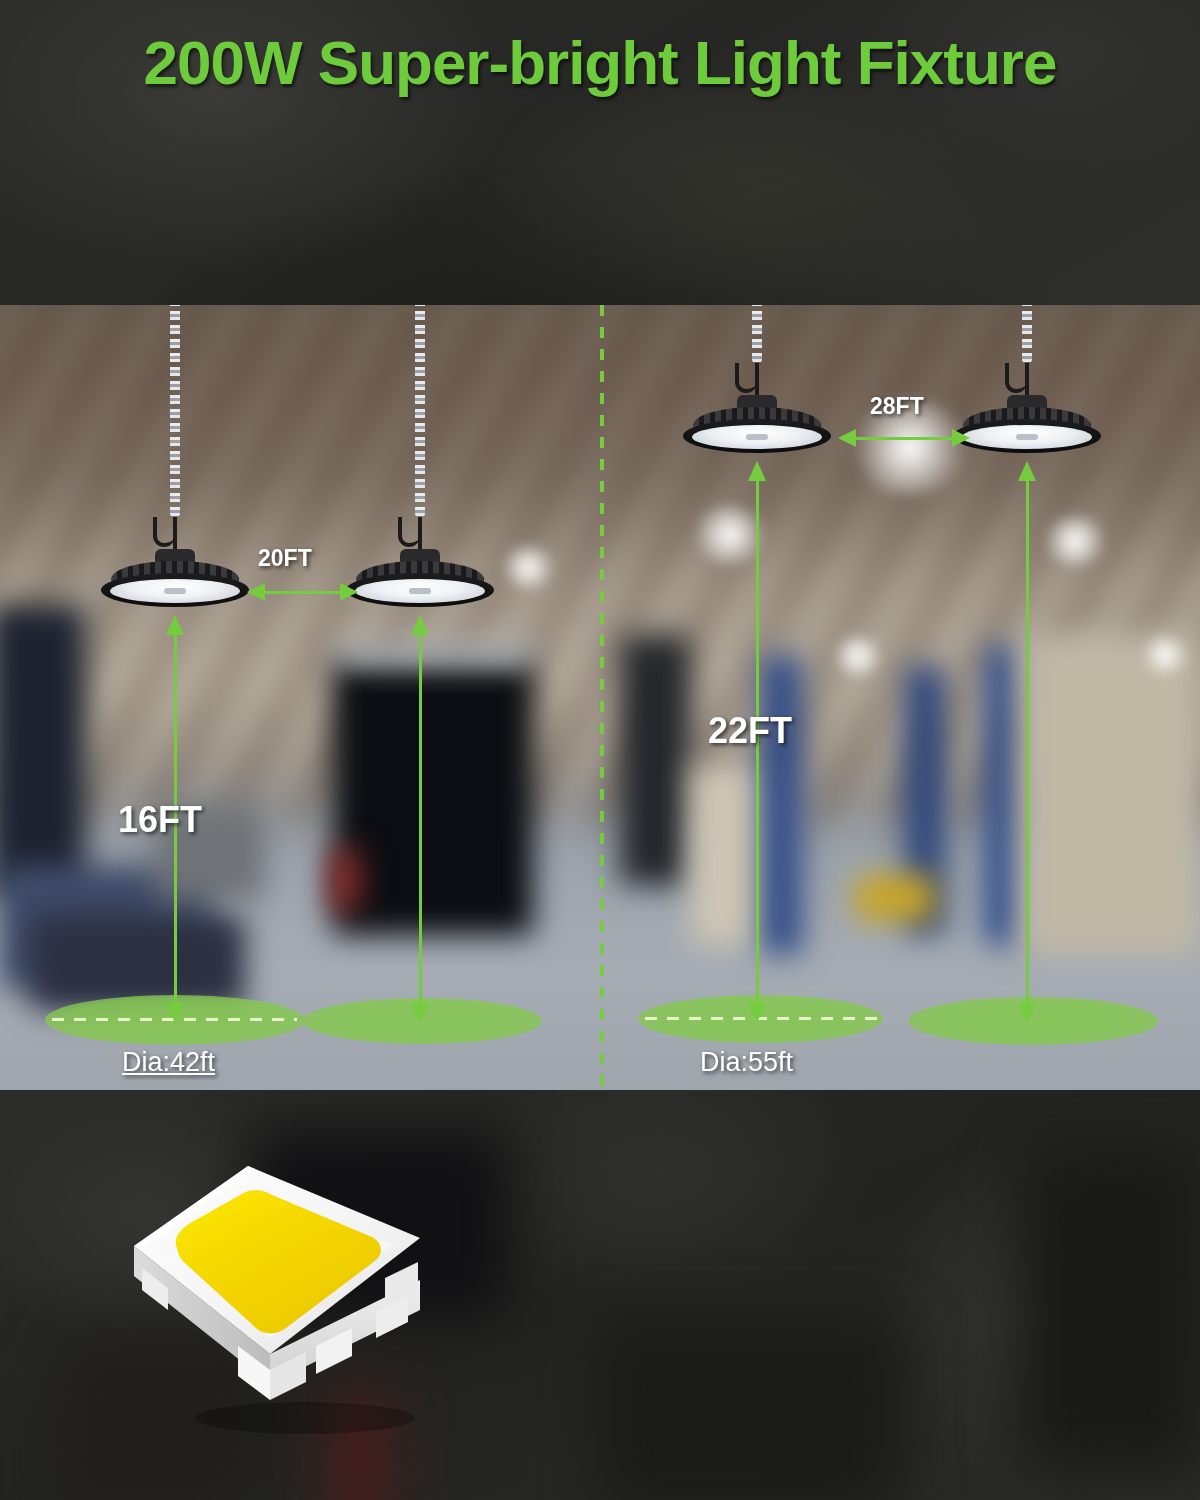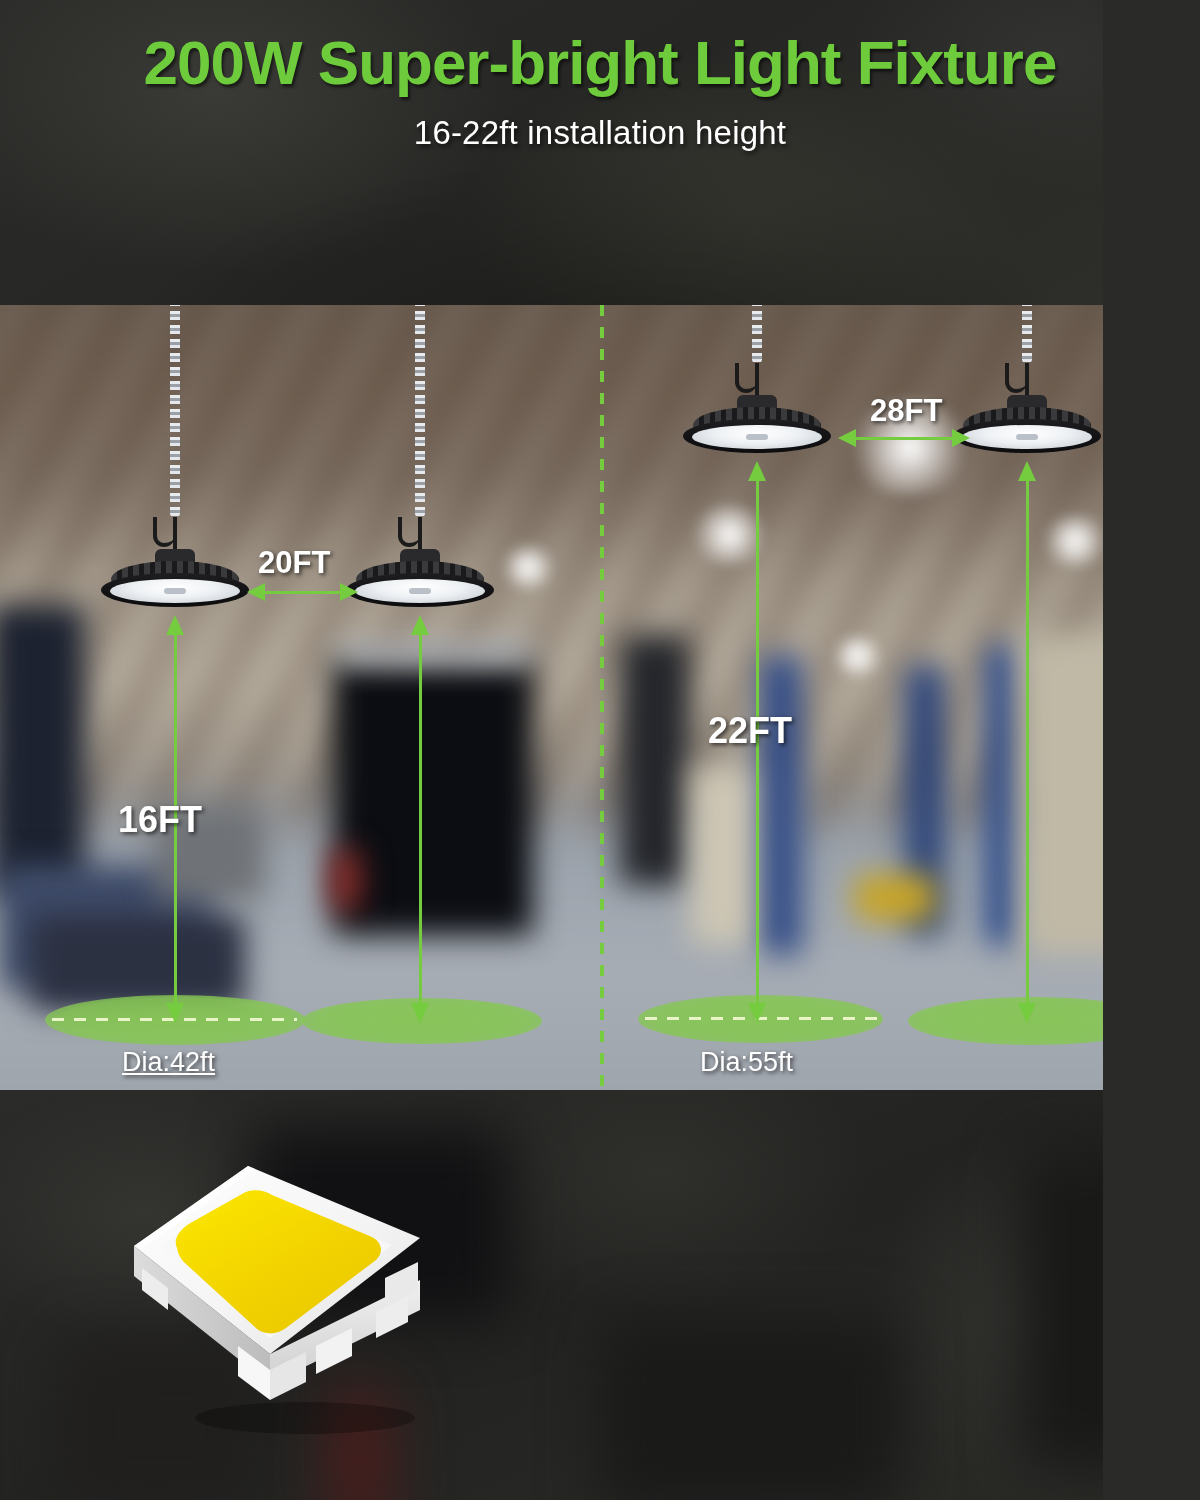--- a/index.html
+++ b/index.html
@@ -1,21 +1,21 @@
 <!DOCTYPE html>
 <html><head>
 <meta charset="utf-8">
 <style>
   * { margin:0; padding:0; box-sizing:border-box; }
   html,body { width:1200px; height:1500px; overflow:hidden; }
   body {
     font-family:"Liberation Sans", sans-serif;
     background:#2a2a28;
   }
-  #page { position:relative; width:1103px; height:1500px; overflow:hidden; }
+  #page { position:relative; width:1200px; height:1500px; overflow:hidden; }
 
   
   .header {
     position:absolute; left:0; top:0; width:1200px; height:305px;
     background:
       radial-gradient(ellipse 420px 260px at 18% 30%, #3a3a36 0%, rgba(58,58,54,0) 70%),
       radial-gradient(ellipse 380px 240px at 62% 72%, #35352f 0%, rgba(53,53,47,0) 72%),
       radial-gradient(ellipse 300px 200px at 88% 18%, #323230 0%, rgba(50,50,48,0) 70%),
       linear-gradient(150deg,#2b2b29 0%, #262624 45%, #2e2e2a 100%);
     overflow:hidden;
@@ -155,21 +155,21 @@
   .arrowright{
     position:absolute; width:0; height:0; z-index:25;
     border-top:9px solid transparent; border-bottom:9px solid transparent;
     border-left:18px solid #74cc3e;
   }
   .meas-label{
     position:absolute; z-index:26; color:#fff; font-weight:bold;
     text-shadow:2px 2px 4px rgba(0,0,0,.65);
     white-space:nowrap;
   }
-  .spacing-label{ font-size:31px; }
+  .spacing-label{ font-size:23px; }
   .height-label{ font-size:36px; }
   .dia-label{ font-size:27px; font-weight:500; }
 
   
   .pool{
     position:absolute; z-index:12; border-radius:50%;
     background:radial-gradient(ellipse at 50% 50%, rgba(134,198,84,.95) 0%, rgba(134,198,84,.88) 62%, rgba(134,198,84,.55) 88%, rgba(134,198,84,0) 100%);
   }
   .pool-dash{
     position:absolute; z-index:14; height:3px;
@@ -210,21 +210,20 @@
   }
 </style>
 </head>
 <body>
 
 <div id="page">
 
   <div class="header">
     <div class="hdr-inner">
       <div class="title">200W Super-bright Light Fixture</div>
-      <div class="subtitle">16-22ft installation height</div>
     </div>
   </div>
 
   <div class="scene">
 
     <div class="bg"></div>
 
     <div class="bgobj o-left-dark"></div>
     <div class="bgobj o-blue-sofa"></div>
     <div class="bgobj o-dk-sofa"></div>

